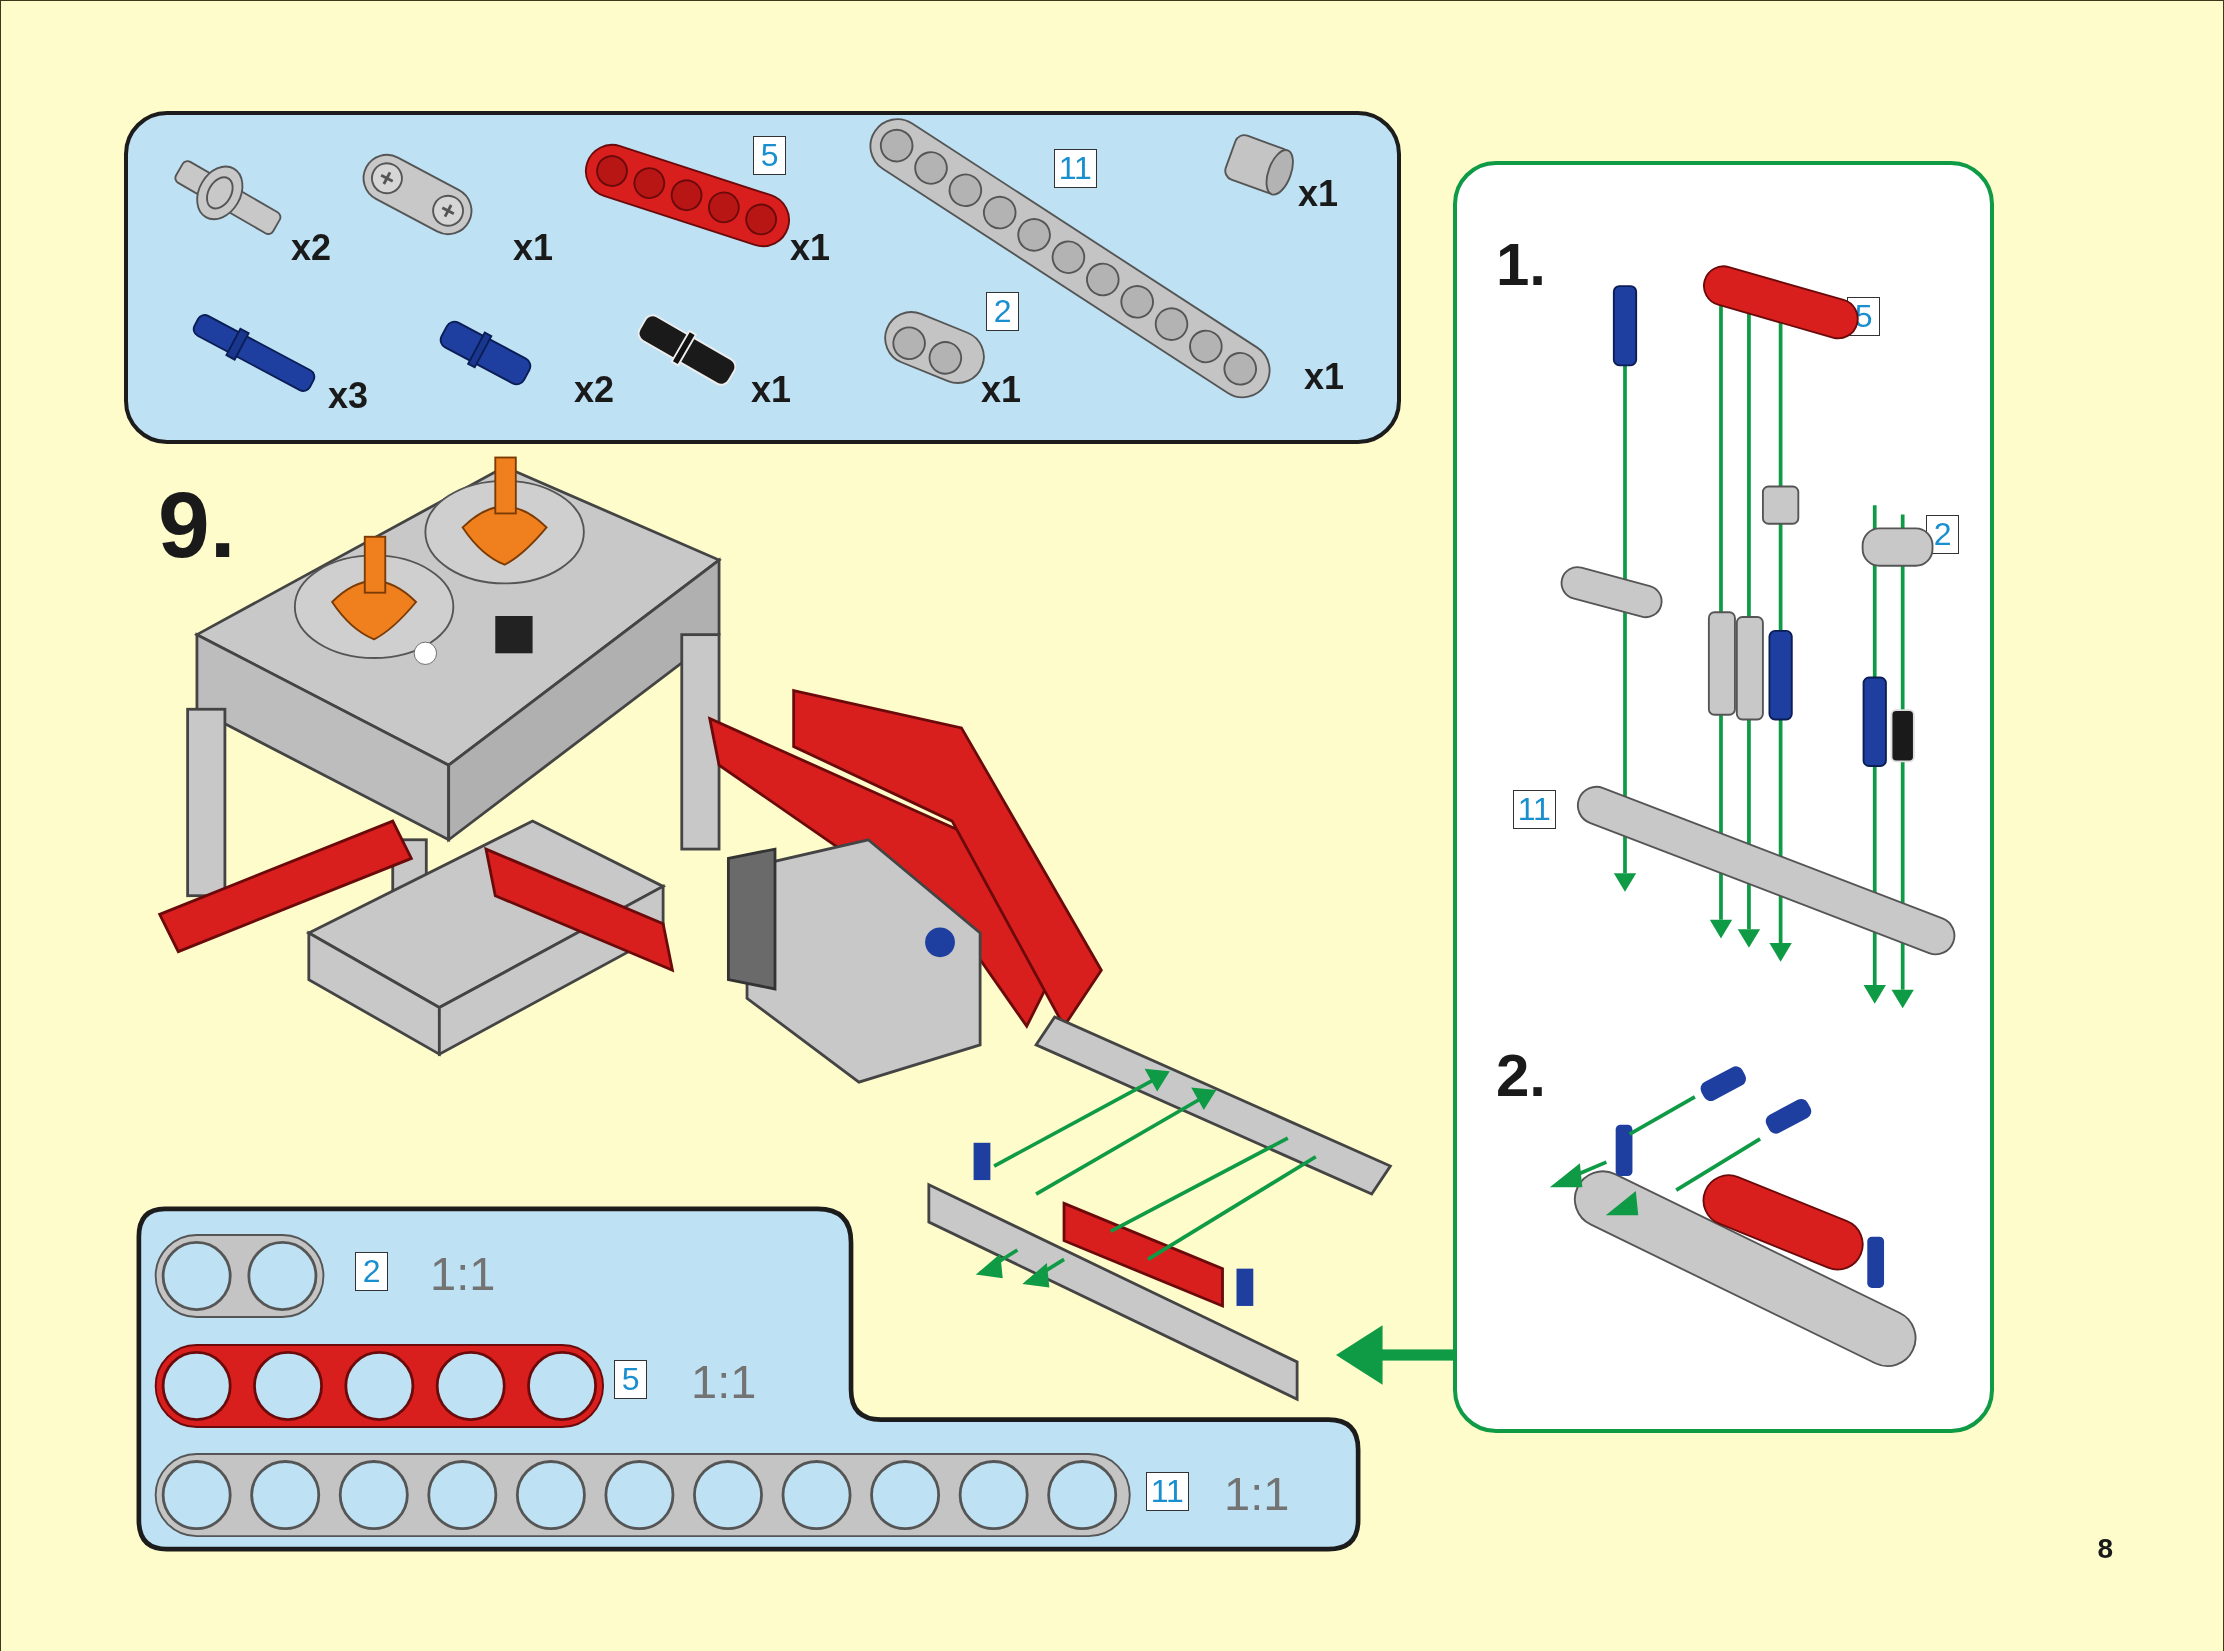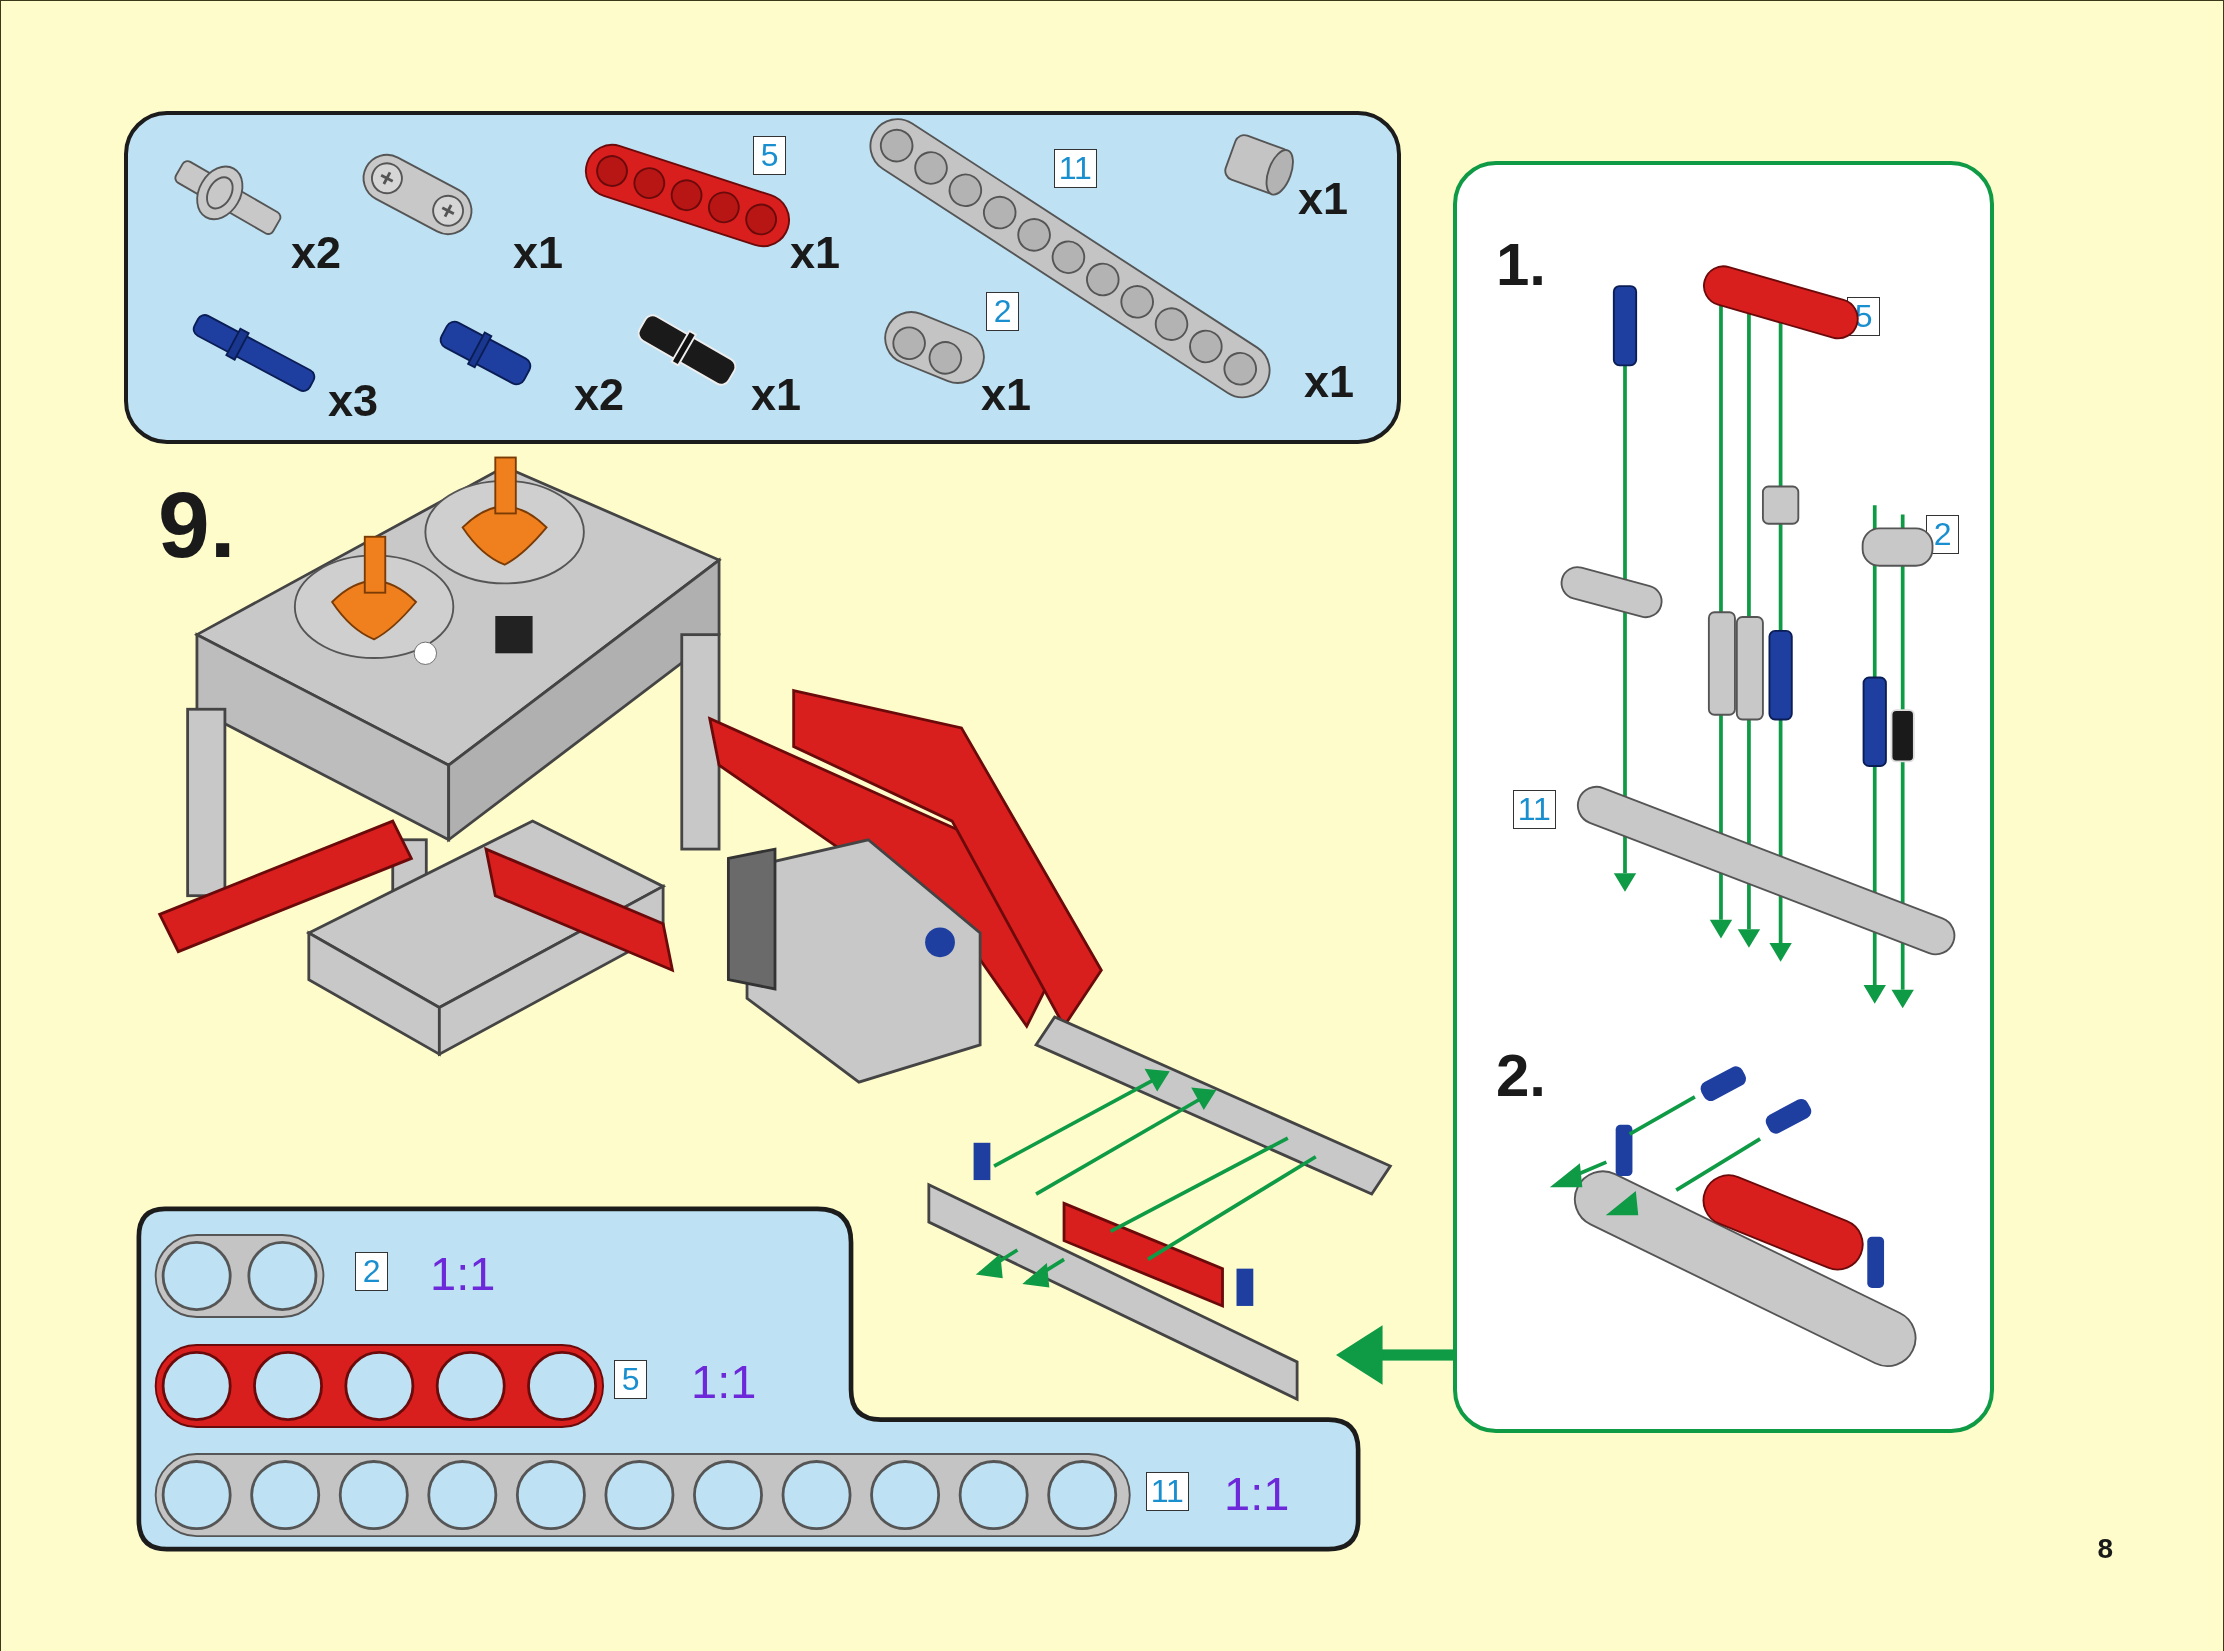--- a/index.html
+++ b/index.html
@@ -6,34 +6,34 @@
   body {
     width:2224px; height:1652px; position:relative; overflow:hidden;
     background:#FFFCCB; font-family:"Liberation Sans", sans-serif;
     box-sizing:border-box; border:1.9px solid #3a3a1a;
   }
   .abs { position:absolute; }
   .parts-box {
     left:123px; top:110px; width:1277px; height:333px;
     background:#BEE2F4; border:4.7px solid #1c1c1c; border-radius:43px; box-sizing:border-box;
   }
-  .qty { position:absolute; font-weight:bold; font-size:45px; color:#1a1a1a; font-family:"Liberation Sans", sans-serif; }
+  .qty { position:absolute; font-weight:bold; font-size:36px; color:#1a1a1a; font-family:"Liberation Sans", sans-serif; }
   .len-tag {
     position:absolute; background:#fff; border:1.9px solid #333; color:#1a8fd0;
     font-size:32px; line-height:37px; text-align:center; padding:0 3.7px; min-width:24px;
     font-family:"Liberation Sans", sans-serif;
   }
   .step-num { position:absolute; font-weight:bold; color:#1a1a1a; font-family:"Liberation Sans", sans-serif; }
   .green-panel {
     left:1452px; top:160px; width:541px; height:1272px;
     background:#fff; border:4.7px solid #0f9a45; border-radius:43px; box-sizing:border-box;
   }
   .scale-box { left:136px; top:1206px; width:1223px; height:344px; }
   .page-num { right:110px; bottom:86px; font-weight:bold; font-size:28px; color:#1a1a1a; }
-  .ratio { position:absolute; font-size:47px; color:#6d28d9; font-family:"Liberation Sans", sans-serif;text-align:center; }
+  .ratio { position:absolute; font-size:47px; color:#737373; font-family:"Liberation Sans", sans-serif;text-align:center; }
   svg { overflow:visible; }
 </style>
 </head>
 <body>
 
 <div class="abs parts-box">
 
   <svg class="abs" style="left:33px;top:35px" width="140" height="103" viewBox="0 0 150 110">
     <g transform="rotate(30 75 55)">
       <rect x="10" y="40" width="120" height="26" rx="6" fill="#c8c8c8" stroke="#555" stroke-width="2"></rect>

